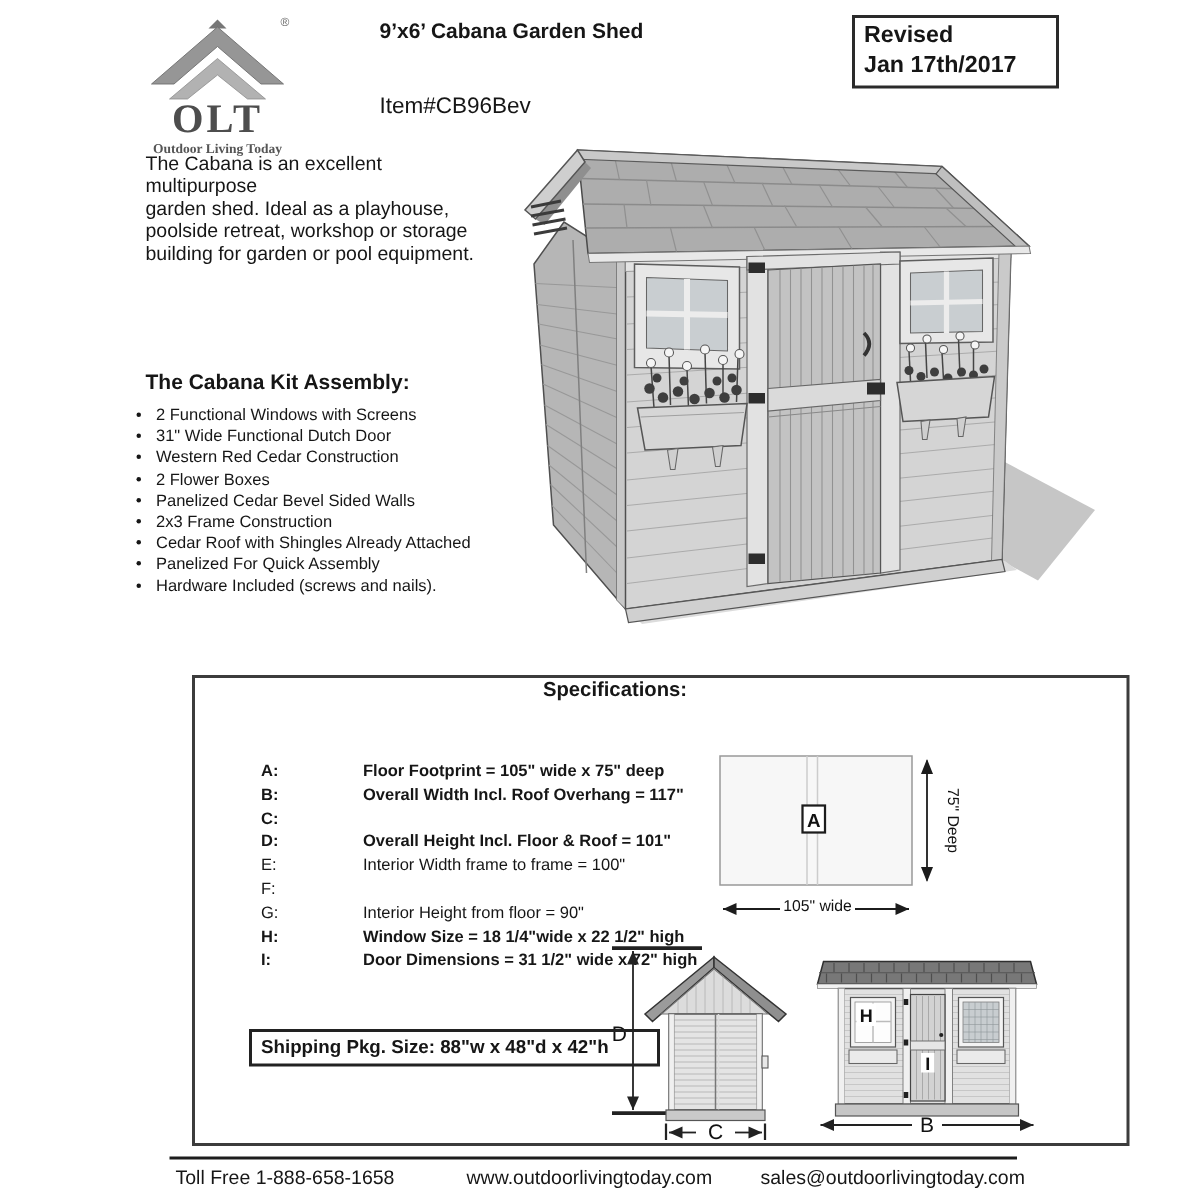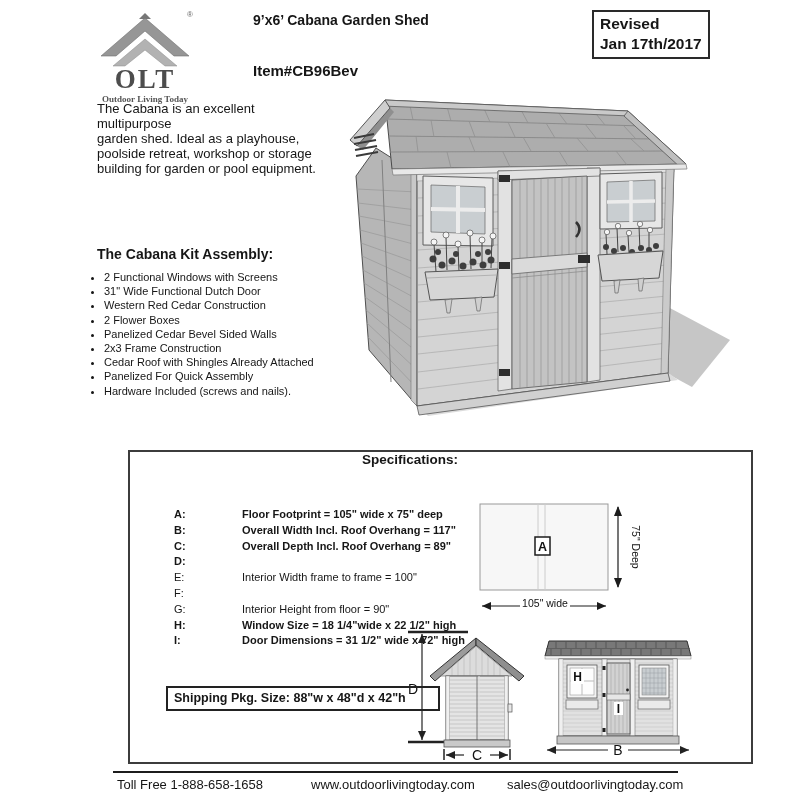--- a/index.html
+++ b/index.html
@@ -2,22 +2,22 @@
 <html><head>
 <meta charset="utf-8">
 <style>
   html,body{margin:0;padding:0;background:#fff;}
   .page{position:relative;width:800px;height:800px;background:#fff;overflow:hidden;
         font-family:"Liberation Sans",sans-serif;color:#161616;}
   .abs{position:absolute;}
   
   .logo{left:95px;top:6px;width:100px;height:100px;}
   .doc-title{left:253px;top:12px;font-size:14px;font-weight:bold;}
-  .doc-item{left:253px;top:62px;font-size:15px;font-weight:bold;}
-  .revised-box{left:592px;top:10px;width:104px;border:2px solid #2a2a2a;padding:2px 4px 3px 6px;}
+  .doc-item{left:253px;top:62px;font-size:15px;font-weight:normal;}
+  .revised-box{left:568px;top:10px;width:104px;border:2px solid #2a2a2a;padding:2px 24px 3px 6px;}
   .revised-box div{font-size:15.5px;font-weight:bold;line-height:20px;white-space:nowrap;}
   
   .intro{left:97px;top:101px;width:225px;font-size:13px;font-weight:normal;line-height:15px;white-space:pre-line;}
   .kit-heading{left:97px;top:246px;font-size:14px;font-weight:bold;}
   .kit-list{left:90px;top:270px;width:260px;margin:0;padding:0 0 0 14px;}
   .kit-list li{font-size:11px;line-height:14.2px;list-style:disc outside;}
   
   .shed-main{left:330px;top:82px;width:400px;height:350px;}
   
   .specs-box{left:128px;top:450px;width:621px;height:310px;border:2px solid #3c3c3c;}
@@ -278,24 +278,24 @@
         <div class="spec-row bold">
           <span class="k">A:</span>
           <span>Floor Footprint = 105" wide x 75" deep</span>
         </div>
         <div class="spec-row bold">
           <span class="k">B:</span>
           <span>Overall Width Incl. Roof Overhang = 117"</span>
         </div>
         <div class="spec-row bold">
           <span class="k">C:</span>
-          <span>Overall Depth Incl. Roof Overhang = 89"</span>
         </div>
         <div class="spec-row bold">
           <span class="k">D:</span>
+          <span>Overall Height Incl. Floor &amp; Roof = 101"</span>
         </div>
         <div class="spec-row">
           <span class="k">E:</span>
           <span>Interior Width frame to frame = 100"</span>
         </div>
         <div class="spec-row">
           <span class="k">F:</span>
         </div>
         <div class="spec-row">
           <span class="k">G:</span>

